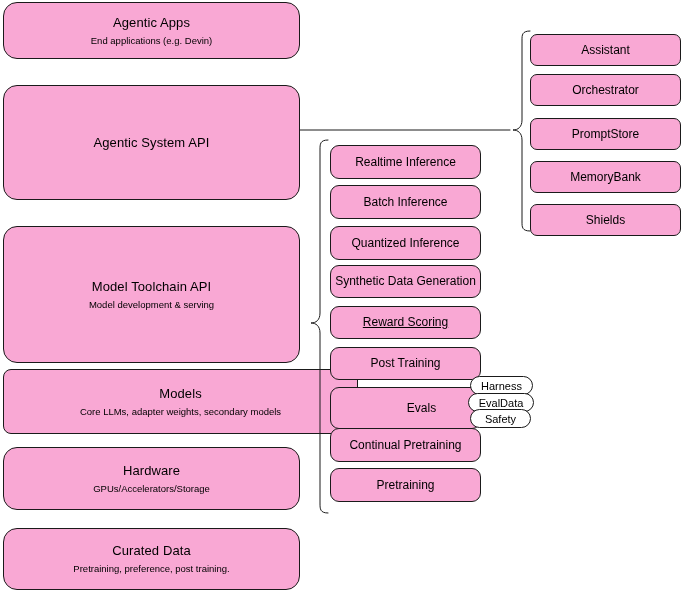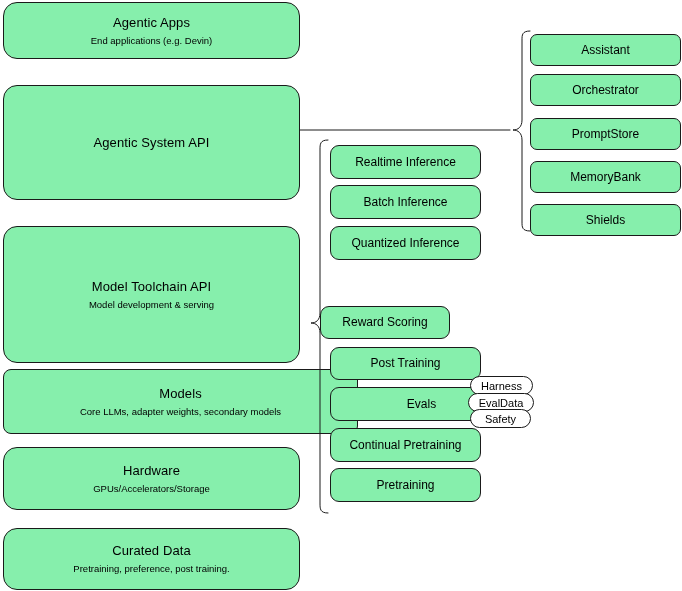--- a/index.html
+++ b/index.html
@@ -14,21 +14,21 @@
   #canvas {
     position: relative;
     width: 682px;
     height: 591px;
     background: #ffffff;
     overflow: hidden;
   }
   .node {
     position: absolute;
     box-sizing: border-box;
-    background: #86efac;
+    background: #f9a8d4;
     border: 1px solid #1a1a1a;
     display: flex;
     flex-direction: column;
     align-items: center;
     justify-content: center;
     text-align: center;
   }
   .layer {
     border-radius: 14px;
   }
@@ -144,27 +144,30 @@
 
   <div class="node capsule" style="left:330px; top:145px; width:151px; height:34px;">
     <span>Realtime Inference</span>
   </div>
   <div class="node capsule" style="left:330px; top:185px; width:151px; height:34px;">
     <span>Batch Inference</span>
   </div>
   <div class="node capsule" style="left:330px; top:226px; width:151px; height:34px;">
     <span>Quantized Inference</span>
   </div>
-  <div class="node capsule" style="left:320px; top:306px; width:130px; height:33px;">
+  <div class="node capsule" style="left:330px; top:265px; width:151px; height:33px;">
+    <span>Synthetic Data Generation</span>
+  </div>
+  <div class="node capsule" style="left:330px; top:306px; width:151px; height:33px;text-decoration:underline;">
     <span>Reward Scoring</span>
   </div>
   <div class="node capsule" style="left:330px; top:347px; width:151px; height:33px;">
     <span>Post Training</span>
   </div>
-  <div class="node capsule" style="left:330px; top:387px; width:151px; height:34px;padding-left:32px;">
+  <div class="node capsule" style="left:330px; top:387px; width:151px; height:42px;padding-left:32px;">
     <span>Evals</span>
   </div>
   <div class="node capsule" style="left:330px; top:428px; width:151px; height:34px;">
     <span>Continual Pretraining</span>
   </div>
   <div class="node capsule" style="left:330px; top:468px; width:151px; height:34px;">
     <span>Pretraining</span>
   </div>
 
   <div class="node pill" style="left:470px; top:376px; width:63px; height:19px; z-index:3;">

